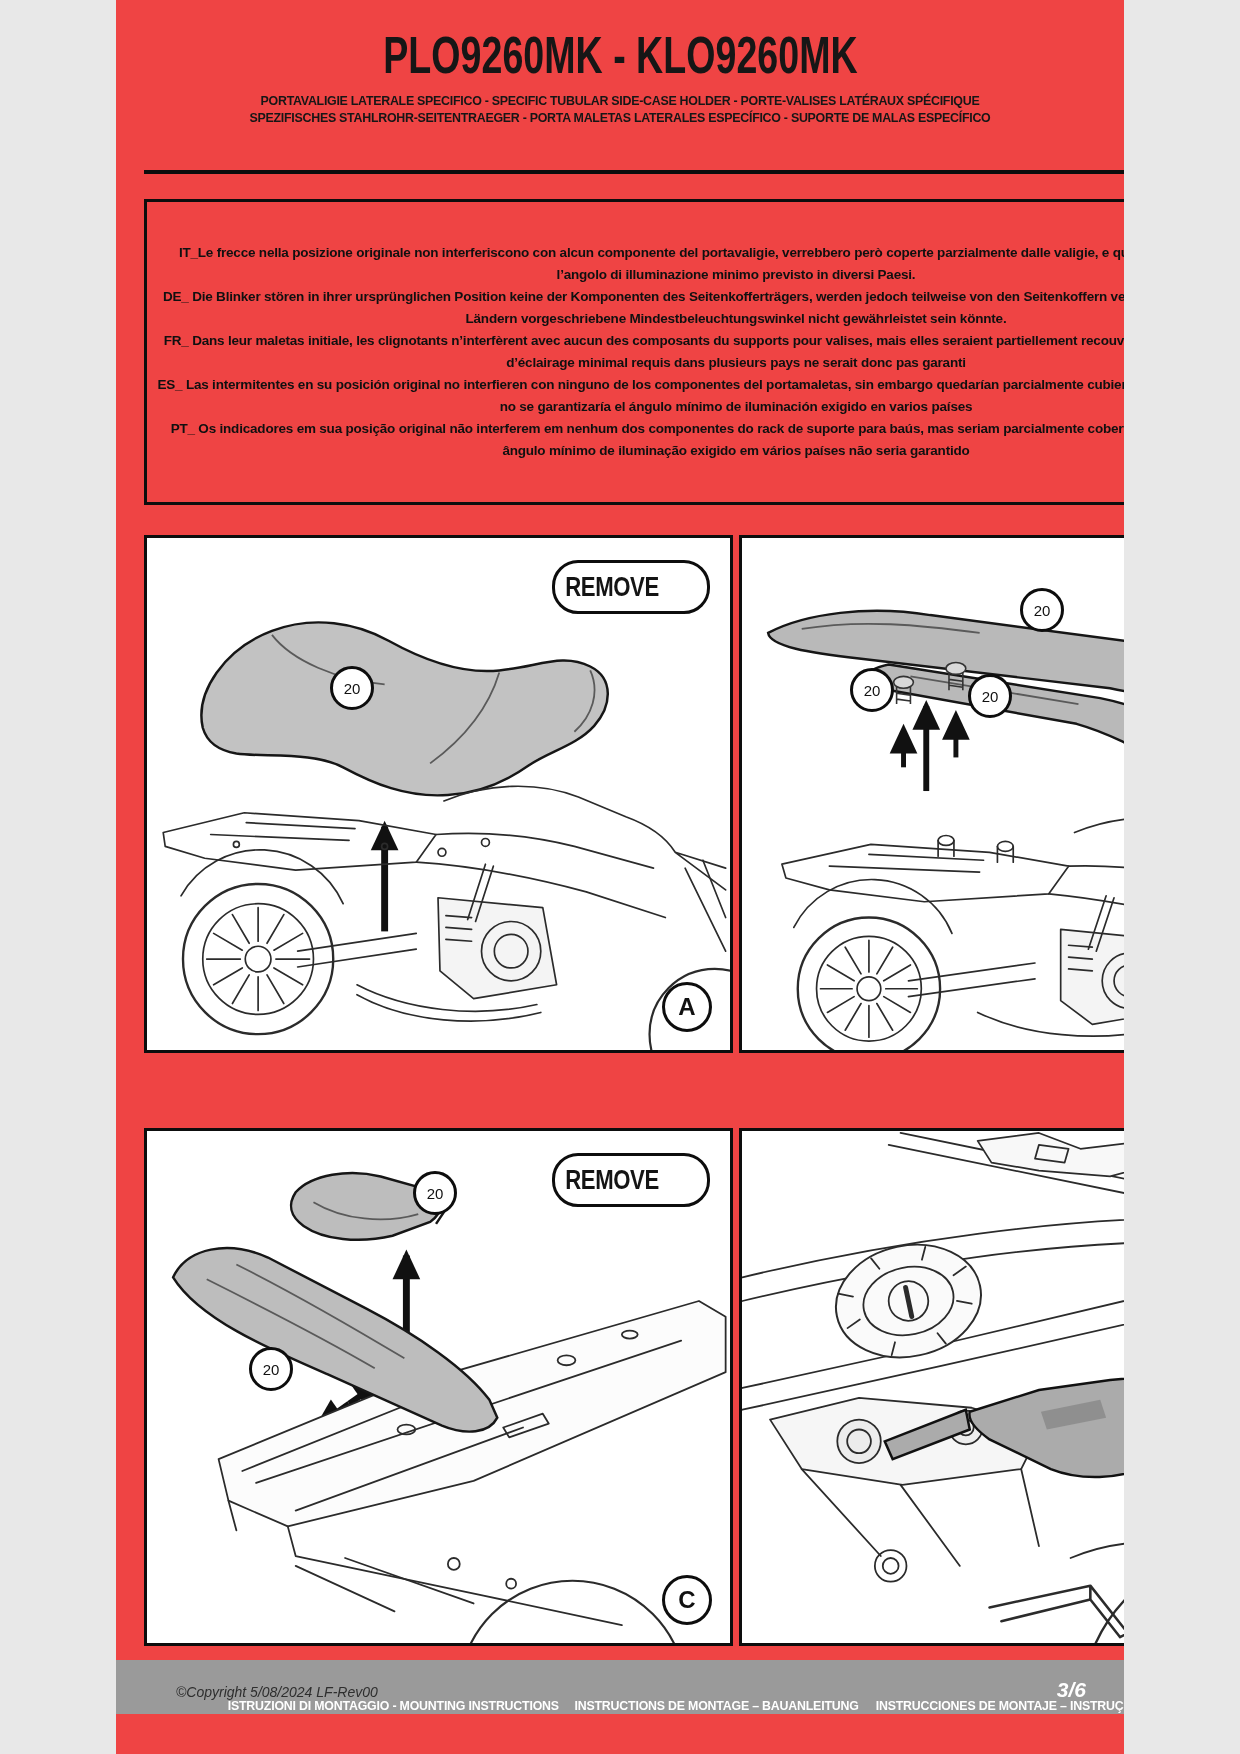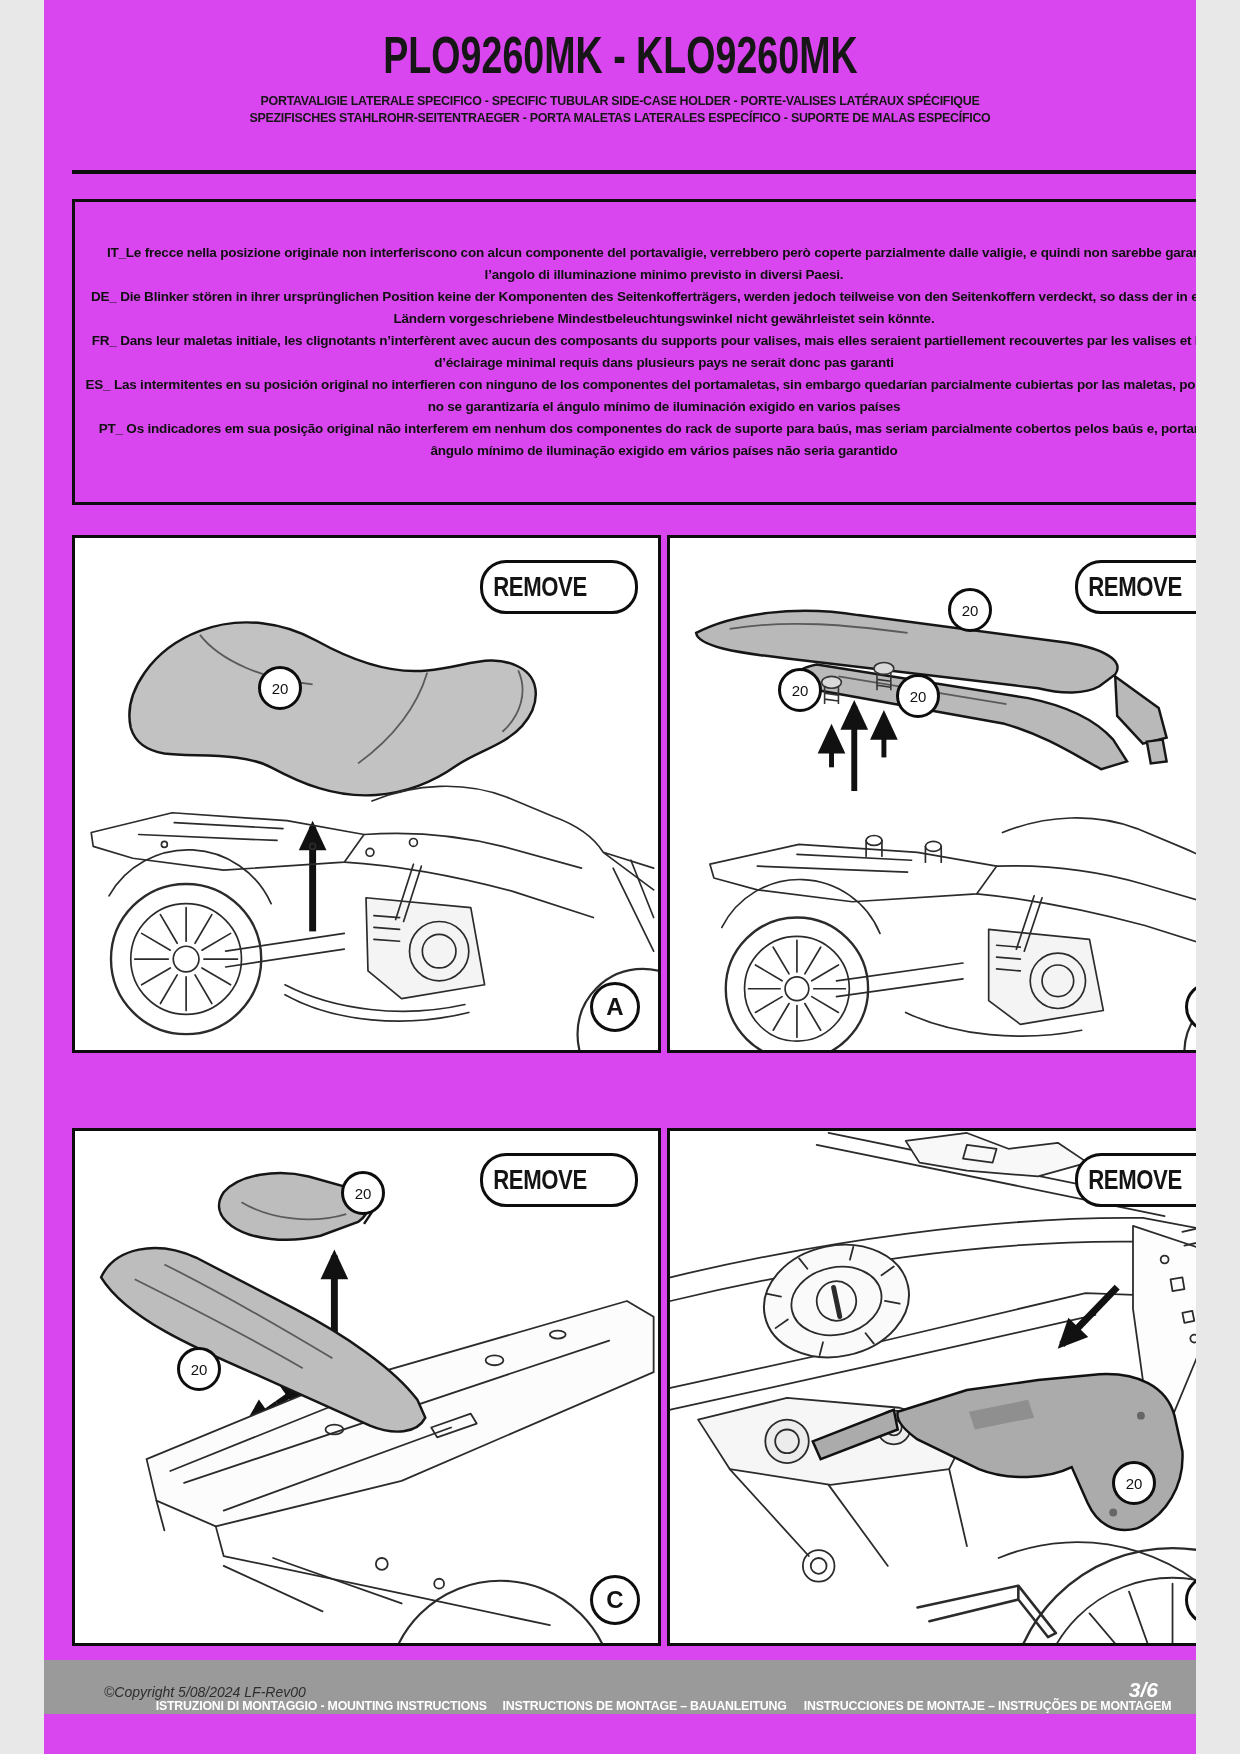--- a/index.html
+++ b/index.html
@@ -1,17 +1,17 @@
 <!DOCTYPE html>
 <html><head>
 <meta charset="utf-8">
 <style>
   html,body{margin:0;padding:0;background:#e8e8e8;}
   .page{
-    position:relative;width:1152px;height:1754px;background:#d946ef;
+    position:relative;width:1008px;height:1754px;background:#ef4444;
     margin:0 auto;overflow:hidden;
     font-family:"Liberation Sans",sans-serif;color:#111;
   }
   
   .header{position:absolute;top:24px;left:0;right:0;text-align:center;}
   .title{
     margin:0;font-size:47px;font-weight:bold;letter-spacing:0;
     display:inline-block;transform:scale(0.80,1.12);transform-origin:center top;
     white-space:nowrap;color:#161616;
   }

